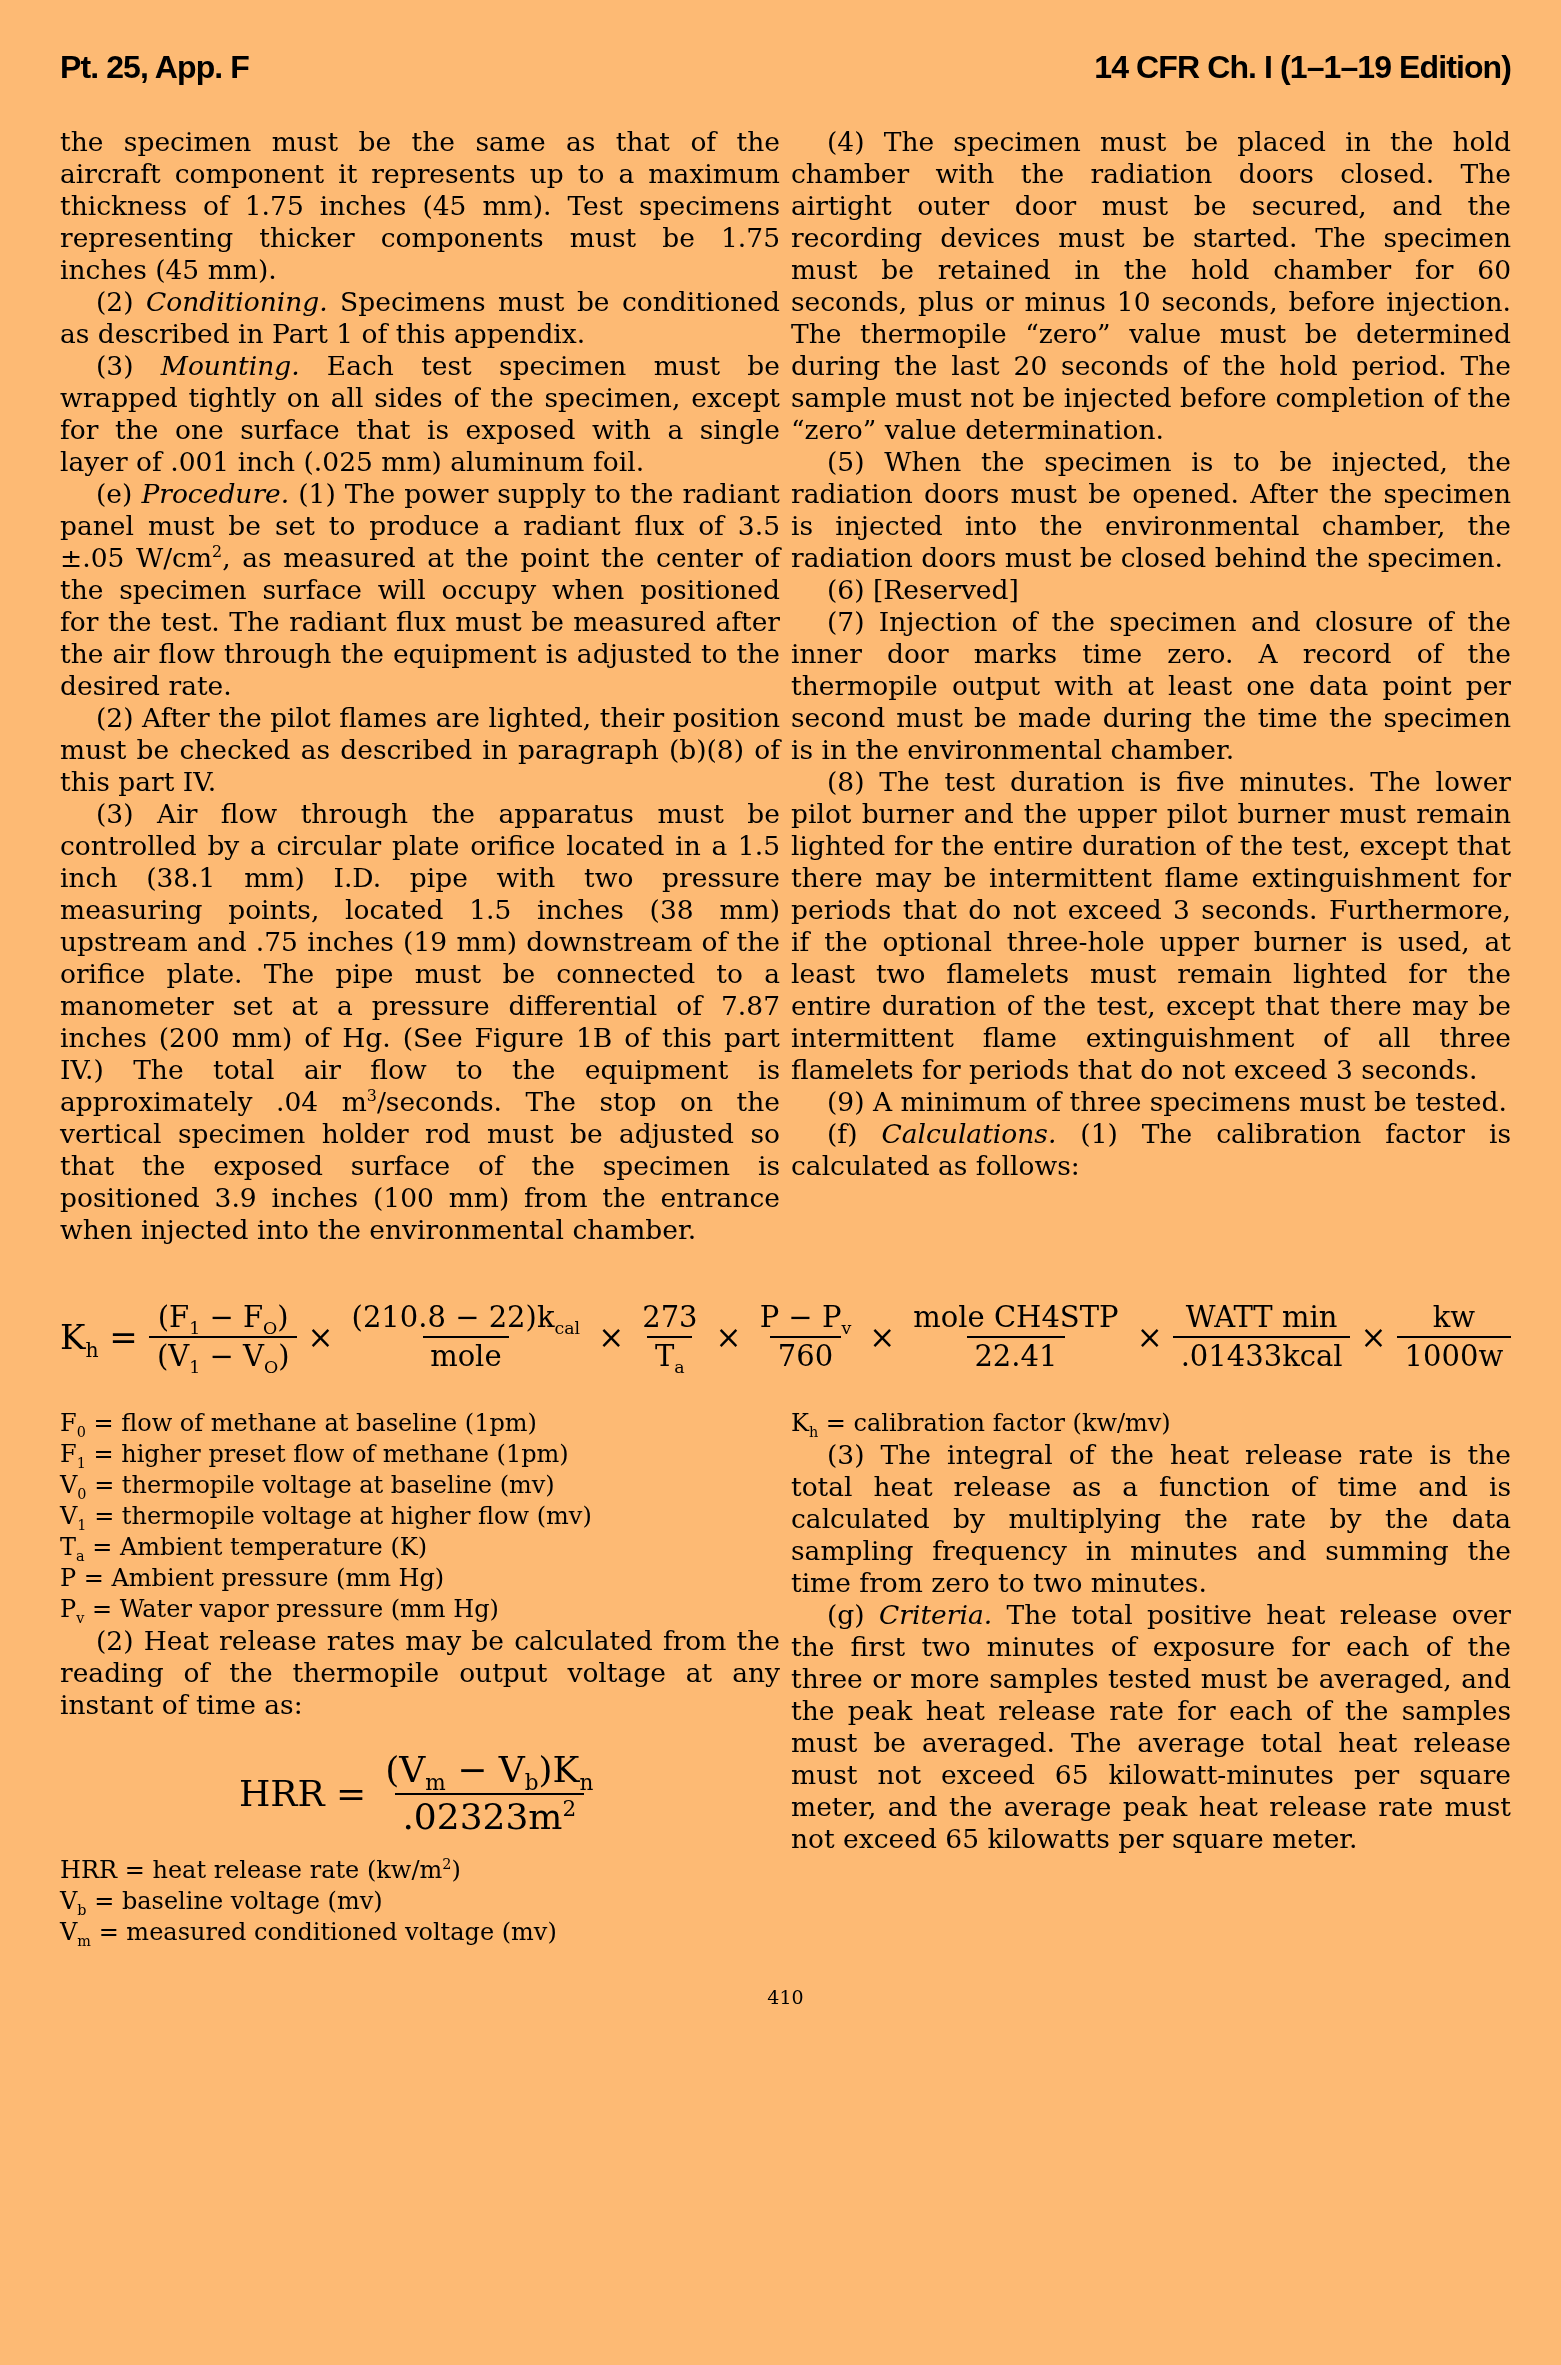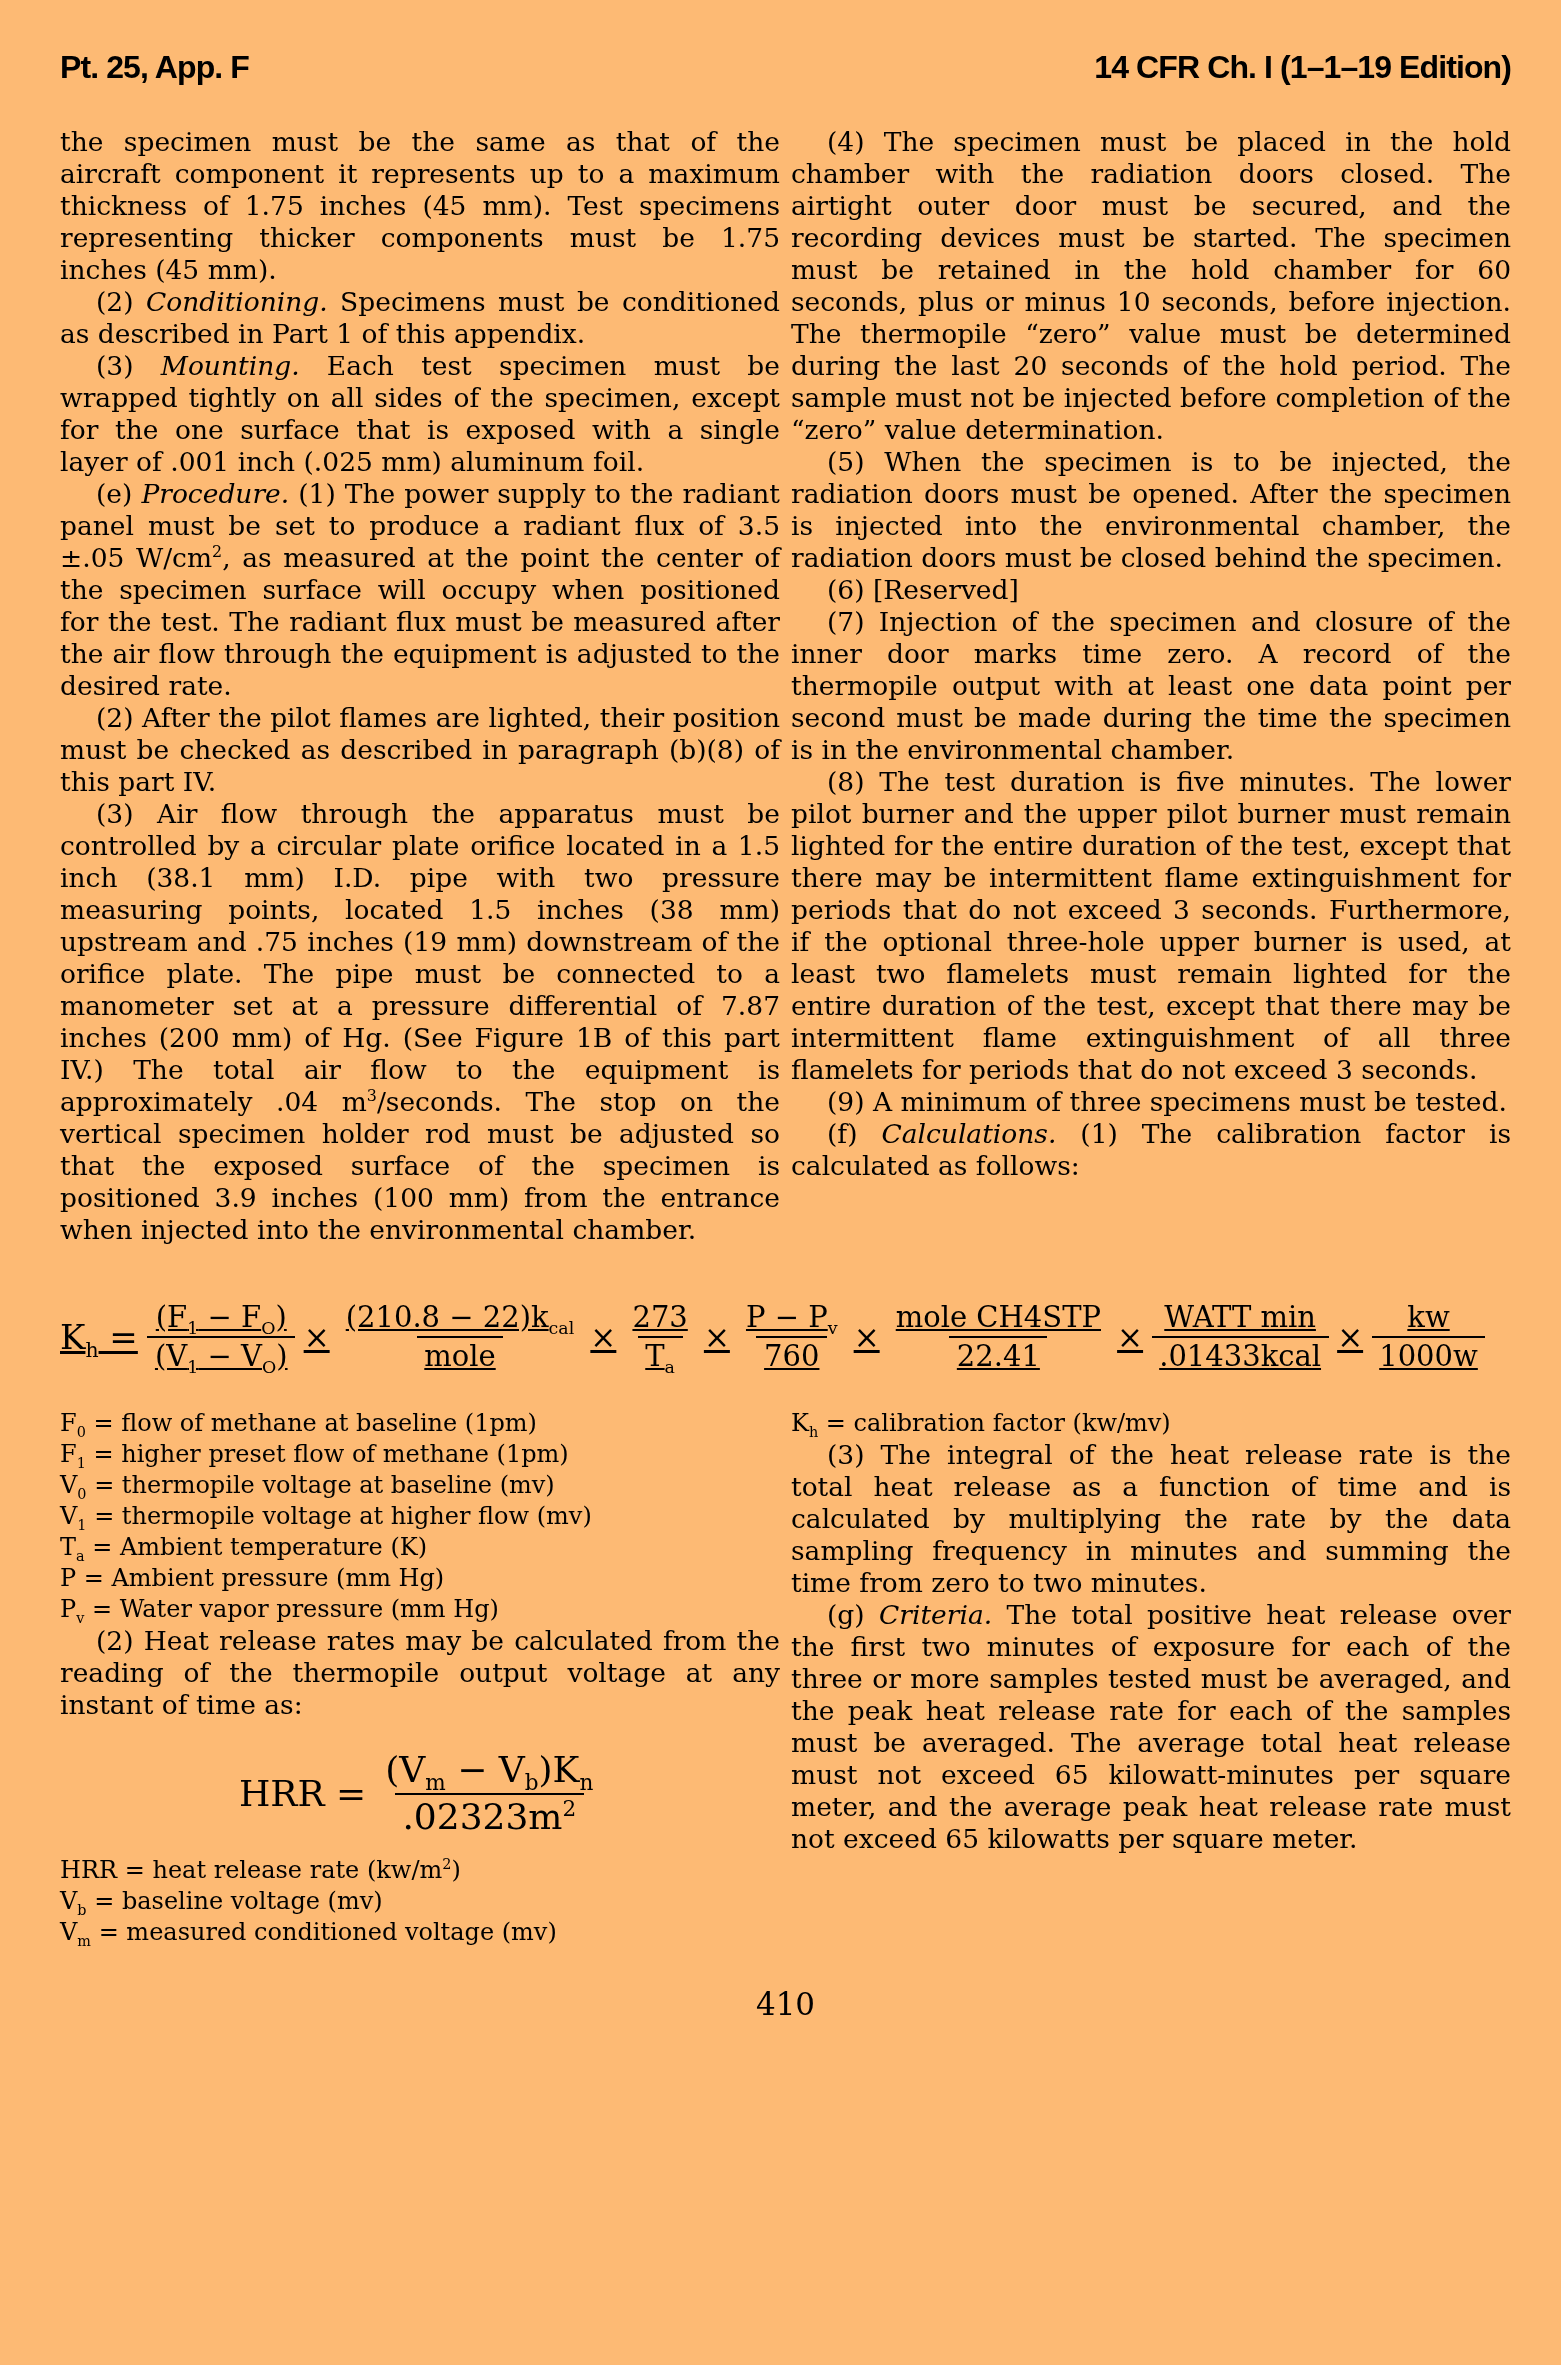--- a/index.html
+++ b/index.html
@@ -27,43 +27,42 @@
   }
   p.ind{text-indent:36px;}
   i{font-style:italic;}
   sup{font-size:60%;line-height:0;}
   sub{font-size:60%;line-height:0;}
   .defs p{
     margin:0;font-size:24px;line-height:31px;text-align:left;
   }
   
   .formula-row{
-    display:flex;align-items:center;justify-content:flex-start;
+    display:flex;align-items:center;justify-content:space-between;
     font-size:29px;line-height:1.1;
     margin:53px 0 9.5px 0;
     white-space:nowrap;
-    text-decoration:underline;
   }
   .formula-row .lhs{font-size:34px;margin-right:9.5px;}
   .times{margin:0 8.5px;font-size:31px;}
   .frac{display:inline-flex;flex-direction:column;align-items:center;vertical-align:middle;}
   .frac .num,.frac .den{padding:2.8px 7.6px;white-space:nowrap;text-align:center;}
   .frac .den{border-top:2.8px solid #000;}
   
   .formula-hrr{
     display:flex;align-items:center;justify-content:center;
     font-size:36px;line-height:1.1;
     margin:26.5px 0 15px 0;
   }
   .formula-hrr .lhs{margin-right:11.4px;}
   .formula-hrr .frac .den{border-top:2.8px solid #000;}
   .mt-para{margin-top:15px;}
   .mt-para2{margin-top:28px;}
   footer.folio{
-    text-align:center;font-size:31px;margin-top:38px;
+    text-align:center;font-size:19px;margin-top:38px;
   }
 </style>
 </head>
 <body>
 
 <div class="page">
 
   <header class="running-head">
     <div>Pt. 25, App. F</div>
     <div>14 CFR Ch. I (1–1–19 Edition)</div>

